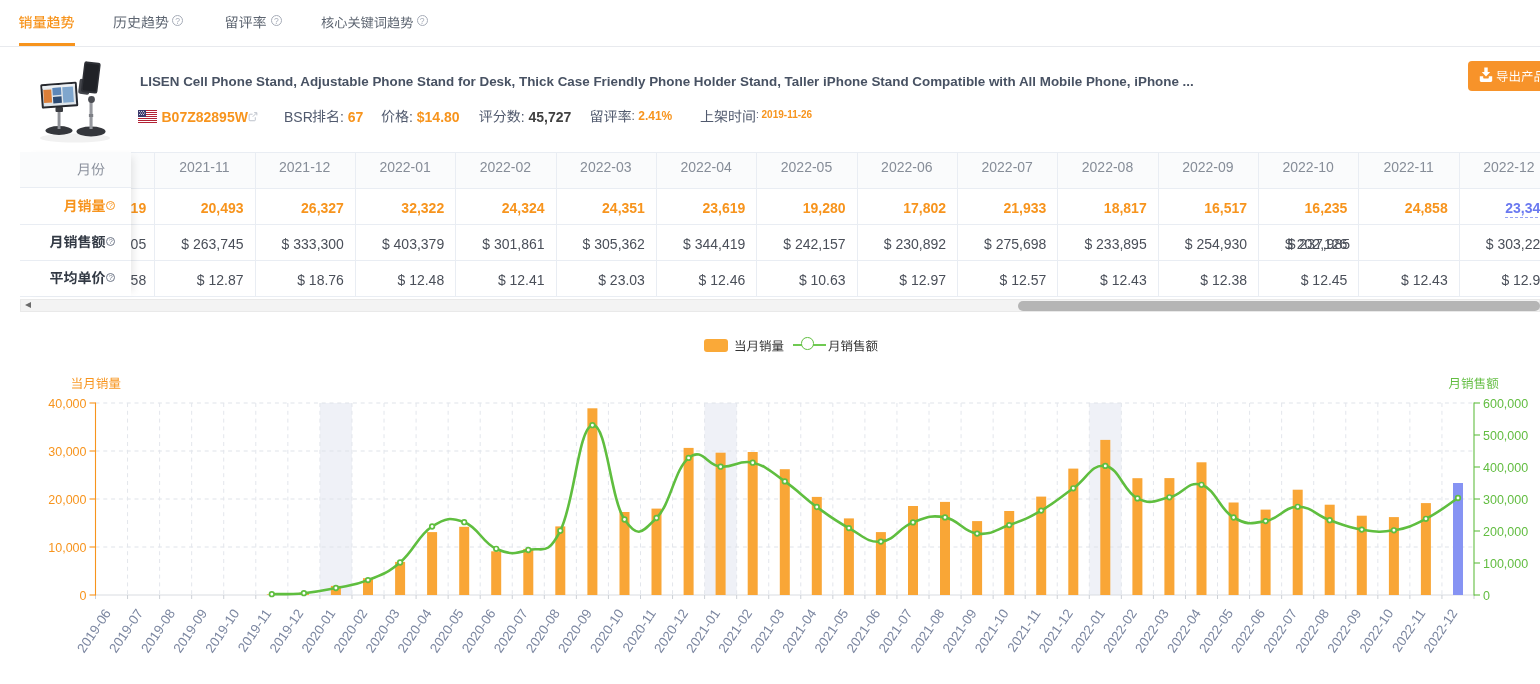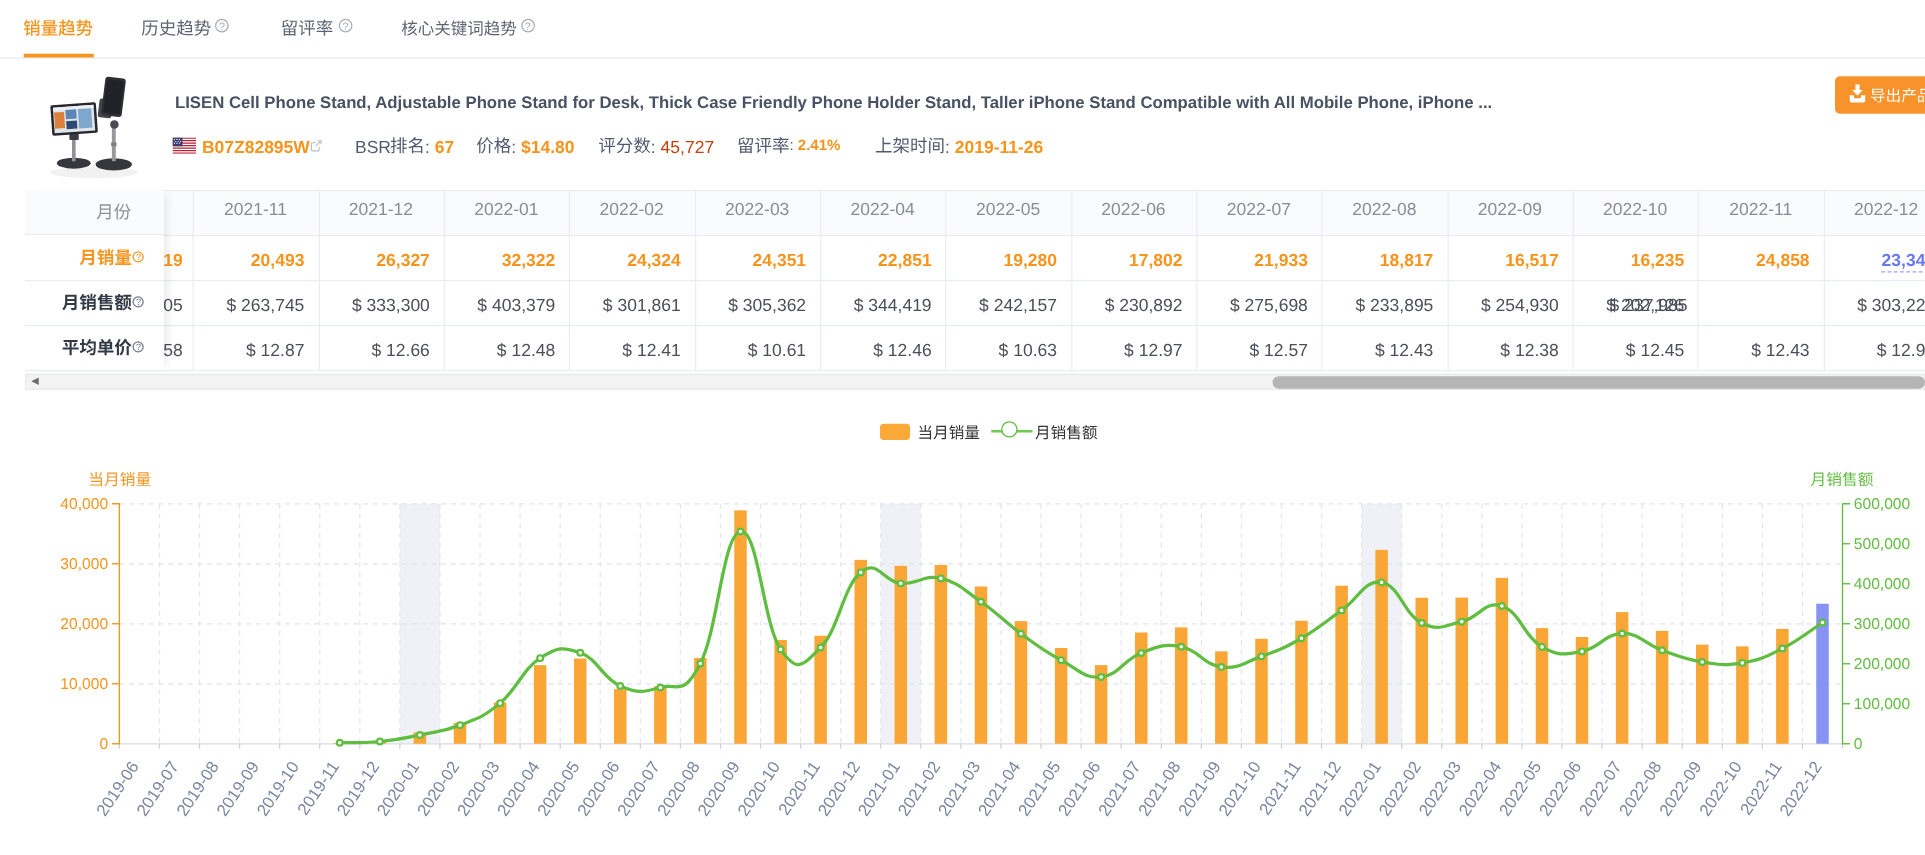--- a/index.html
+++ b/index.html
@@ -56,23 +56,23 @@
 </svg>
 <div class="abs" style="left:161.5px;top:108.7px;font-size:14px;font-weight:bold;color:#f7941d">B07Z82895W</div>
 <svg class="abs" style="left:248px;top:110px" width="10" height="13" viewBox="0 0 13 13" fill="none" stroke="#b9bec8" stroke-width="1.2">
 <path d="M9.5 7.5 V11 a1 1 0 0 1 -1 1 H2.5 a1 1 0 0 1 -1 -1 V4.5 a1 1 0 0 1 1 -1 H6"></path>
 <path d="M8 1.5 H11.5 V5"></path>
     <path d="M11 2 L6.2 6.8"></path>
 </svg>
 <div class="abs" style="left:284px;top:108.7px;font-size:14px;color:#515a6e">BSR</div>
 <div class="abs" style="left:340px;top:108.7px;font-size:14px;color:#515a6e">: <span style="color:#f7941d;font-weight:bold">67</span></div>
 <div class="abs" style="left:409px;top:108.7px;font-size:14px;color:#515a6e">: <span style="color:#f7941d;font-weight:bold">$14.80</span></div>
-<div class="abs" style="left:520.7px;top:108.7px;font-size:14px;color:#515a6e">: <span style="color:#c2410c;font-weight:normal">45,727</span></div>
+<div class="abs" style="left:520.7px;top:108.7px;font-size:14px;color:#515a6e">: <span style="color:#404040;font-weight:bold">45,727</span></div>
 <div class="abs" style="left:631.6px;top:108.7px;font-size:12px;color:#515a6e">: <span style="color:#f7941d;font-weight:bold">2.41%</span></div>
-<div class="abs" style="left:756px;top:108.7px;font-size:14px;color:#515a6e">: <span style="color:#f7941d;font-weight:bold">2019-11-26</span></div>
+<div class="abs" style="left:756px;top:108.7px;font-size:10px;color:#515a6e">: <span style="color:#f7941d;font-weight:bold">2019-11-26</span></div>
 <div class="abs" style="left:1468px;top:61px;width:80px;height:30px;background:#f7932a;border-radius:4px"></div>
 <svg class="abs" style="left:1479px;top:67px" width="14" height="16" viewBox="0 0 14 16" fill="#fff">
 <path d="M5.3 0.5 H8.7 V5 H11.2 L7 9.6 L2.8 5 H5.3 Z"></path>
 <path d="M0.8 9.2 H4.2 V10.8 C4.2 11.2 4.5 11.5 4.9 11.5 H9.1 C9.5 11.5 9.8 11.2 9.8 10.8 V9.2 H13.2 V13.6 C13.2 14.4 12.6 15 11.8 15 H2.2 C1.4 15 0.8 14.4 0.8 13.6 Z"></path>
 </svg>
 <div class="abs" style="left:20px;top:151.5px;width:1520px;height:36.7px;background:#fafbfc"></div>
 <div class="abs" style="left:20px;top:151.5px;width:1520px;height:1px;background:#e9edf3"></div>
 <div class="abs" style="left:20px;top:188.2px;width:1520px;height:1px;background:#e9edf3"></div>
 <div class="abs" style="left:20px;top:224.2px;width:1520px;height:1px;background:#e9edf3"></div>
 <div class="abs" style="left:20px;top:260.2px;width:1520px;height:1px;background:#e9edf3"></div>
@@ -104,21 +104,21 @@
 <div class="abs" style="left:1207.9px;top:158.5px;width:100px;margin-left:-50px;text-align:center;font-size:14px;color:#868d98">2022-09</div>
 <div class="abs" style="left:1308.2px;top:158.5px;width:100px;margin-left:-50px;text-align:center;font-size:14px;color:#868d98">2022-10</div>
 <div class="abs" style="left:1408.6px;top:158.5px;width:100px;margin-left:-50px;text-align:center;font-size:14px;color:#868d98">2022-11</div>
 <div class="abs" style="left:1508.9px;top:158.5px;width:100px;margin-left:-50px;text-align:center;font-size:14px;color:#868d98">2022-12</div>
 <div class="abs orv" style="left:146.2px;top:199.5px;width:160px;margin-left:-160px;text-align:right">21,319</div>
 <div class="abs orv" style="left:243.5px;top:199.5px;width:160px;margin-left:-160px;text-align:right">20,493</div>
 <div class="abs orv" style="left:343.9px;top:199.5px;width:160px;margin-left:-160px;text-align:right">26,327</div>
 <div class="abs orv" style="left:444.2px;top:199.5px;width:160px;margin-left:-160px;text-align:right">32,322</div>
 <div class="abs orv" style="left:544.6px;top:199.5px;width:160px;margin-left:-160px;text-align:right">24,324</div>
 <div class="abs orv" style="left:644.9px;top:199.5px;width:160px;margin-left:-160px;text-align:right">24,351</div>
-<div class="abs orv" style="left:745.3px;top:199.5px;width:160px;margin-left:-160px;text-align:right">22,851</div>
+<div class="abs orv" style="left:745.3px;top:199.5px;width:160px;margin-left:-160px;text-align:right">23,619</div>
 <div class="abs orv" style="left:845.6px;top:199.5px;width:160px;margin-left:-160px;text-align:right">19,280</div>
 <div class="abs orv" style="left:946.0px;top:199.5px;width:160px;margin-left:-160px;text-align:right">17,802</div>
 <div class="abs orv" style="left:1046.3px;top:199.5px;width:160px;margin-left:-160px;text-align:right">21,933</div>
 <div class="abs orv" style="left:1146.7px;top:199.5px;width:160px;margin-left:-160px;text-align:right">18,817</div>
 <div class="abs orv" style="left:1247.0px;top:199.5px;width:160px;margin-left:-160px;text-align:right">16,517</div>
 <div class="abs orv" style="left:1347.4px;top:199.5px;width:160px;margin-left:-160px;text-align:right">16,235</div>
 <div class="abs orv" style="left:1447.7px;top:199.5px;width:160px;margin-left:-160px;text-align:right">24,858</div>
 <div class="abs orv" style="left:1548.1px;top:199.5px;width:160px;margin-left:-160px;text-align:right"><span class="pred">23,343</span></div>
 <div class="abs dkv" style="left:146.2px;top:235.5px;width:160px;margin-left:-160px;text-align:right">$ 273,905</div>
 <div class="abs dkv" style="left:243.5px;top:235.5px;width:160px;margin-left:-160px;text-align:right">$ 263,745</div>
@@ -130,24 +130,24 @@
 <div class="abs dkv" style="left:845.6px;top:235.5px;width:160px;margin-left:-160px;text-align:right">$ 242,157</div>
 <div class="abs dkv" style="left:946.0px;top:235.5px;width:160px;margin-left:-160px;text-align:right">$ 230,892</div>
 <div class="abs dkv" style="left:1046.3px;top:235.5px;width:160px;margin-left:-160px;text-align:right">$ 275,698</div>
 <div class="abs dkv" style="left:1146.7px;top:235.5px;width:160px;margin-left:-160px;text-align:right">$ 233,895</div>
 <div class="abs dkv" style="left:1247.0px;top:235.5px;width:160px;margin-left:-160px;text-align:right">$ 254,930</div>
 <div class="abs dkv" style="left:1347.4px;top:235.5px;width:160px;margin-left:-160px;text-align:right">$ 202,126</div>
 <div class="abs dkv" style="left:1447.7px;top:235.5px;width:160px;margin-left:-160px;text-align:left">$ 237,985</div>
 <div class="abs dkv" style="left:1548.1px;top:235.5px;width:160px;margin-left:-160px;text-align:right">$ 303,226</div>
 <div class="abs dkv" style="left:146.2px;top:271.5px;width:160px;margin-left:-160px;text-align:right">$ 12.58</div>
 <div class="abs dkv" style="left:243.5px;top:271.5px;width:160px;margin-left:-160px;text-align:right">$ 12.87</div>
-<div class="abs dkv" style="left:343.9px;top:271.5px;width:160px;margin-left:-160px;text-align:right">$ 12.66</div>
+<div class="abs dkv" style="left:343.9px;top:271.5px;width:160px;margin-left:-160px;text-align:right">$ 18.76</div>
 <div class="abs dkv" style="left:444.2px;top:271.5px;width:160px;margin-left:-160px;text-align:right">$ 12.48</div>
 <div class="abs dkv" style="left:544.6px;top:271.5px;width:160px;margin-left:-160px;text-align:right">$ 12.41</div>
-<div class="abs dkv" style="left:644.9px;top:271.5px;width:160px;margin-left:-160px;text-align:right">$ 10.61</div>
+<div class="abs dkv" style="left:644.9px;top:271.5px;width:160px;margin-left:-160px;text-align:right">$ 23.03</div>
 <div class="abs dkv" style="left:745.3px;top:271.5px;width:160px;margin-left:-160px;text-align:right">$ 12.46</div>
 <div class="abs dkv" style="left:845.6px;top:271.5px;width:160px;margin-left:-160px;text-align:right">$ 10.63</div>
 <div class="abs dkv" style="left:946.0px;top:271.5px;width:160px;margin-left:-160px;text-align:right">$ 12.97</div>
 <div class="abs dkv" style="left:1046.3px;top:271.5px;width:160px;margin-left:-160px;text-align:right">$ 12.57</div>
 <div class="abs dkv" style="left:1146.7px;top:271.5px;width:160px;margin-left:-160px;text-align:right">$ 12.43</div>
 <div class="abs dkv" style="left:1247.0px;top:271.5px;width:160px;margin-left:-160px;text-align:right">$ 12.38</div>
 <div class="abs dkv" style="left:1347.4px;top:271.5px;width:160px;margin-left:-160px;text-align:right">$ 12.45</div>
 <div class="abs dkv" style="left:1447.7px;top:271.5px;width:160px;margin-left:-160px;text-align:right">$ 12.43</div>
 <div class="abs dkv" style="left:1548.1px;top:271.5px;width:160px;margin-left:-160px;text-align:right">$ 12.99</div>
 <div class="abs" style="left:0;top:150px;width:20px;height:165px;background:#fff"></div>

